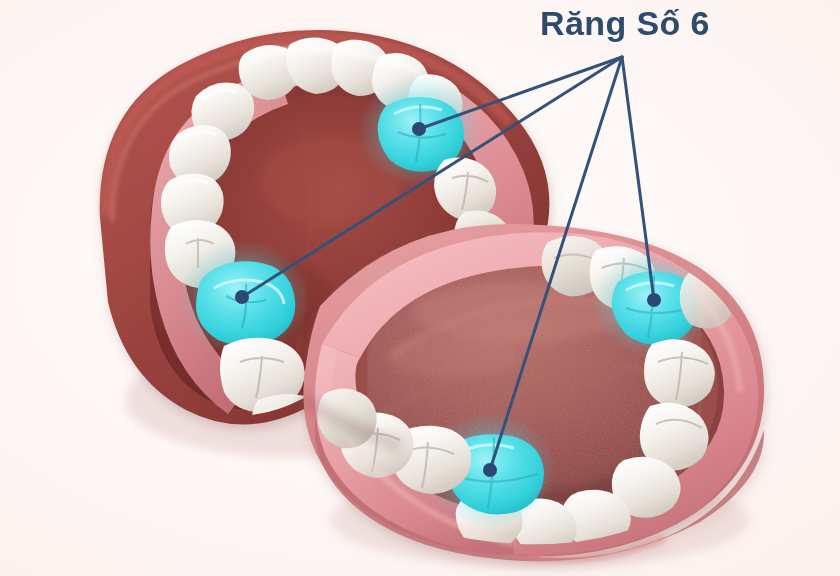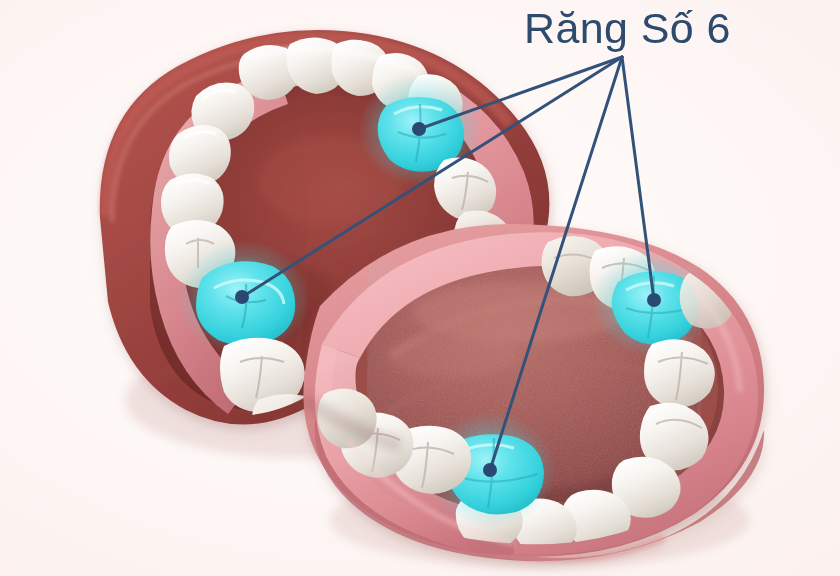--- a/index.html
+++ b/index.html
@@ -23,24 +23,24 @@
     height: 576px;
   }
   #annotation-layer {
     position: absolute;
     left: 0; top: 0;
     width: 840px;
     height: 576px;
   }
   #title-label {
     position: absolute;
-    left: 524px;
+    left: 540px;
     top: 4px;
-    font-size: 43px;
-    font-weight: normal;
+    font-size: 34px;
+    font-weight: bold;
     letter-spacing: 0.4px;
     color: #2e4b6d;
     white-space: nowrap;
     text-shadow: 0 1px 1px rgba(255,255,255,0.55);
   }
 </style>
 </head>
 <body>
 
 <div id="stage" style="width: 840px; height: 576px;">

